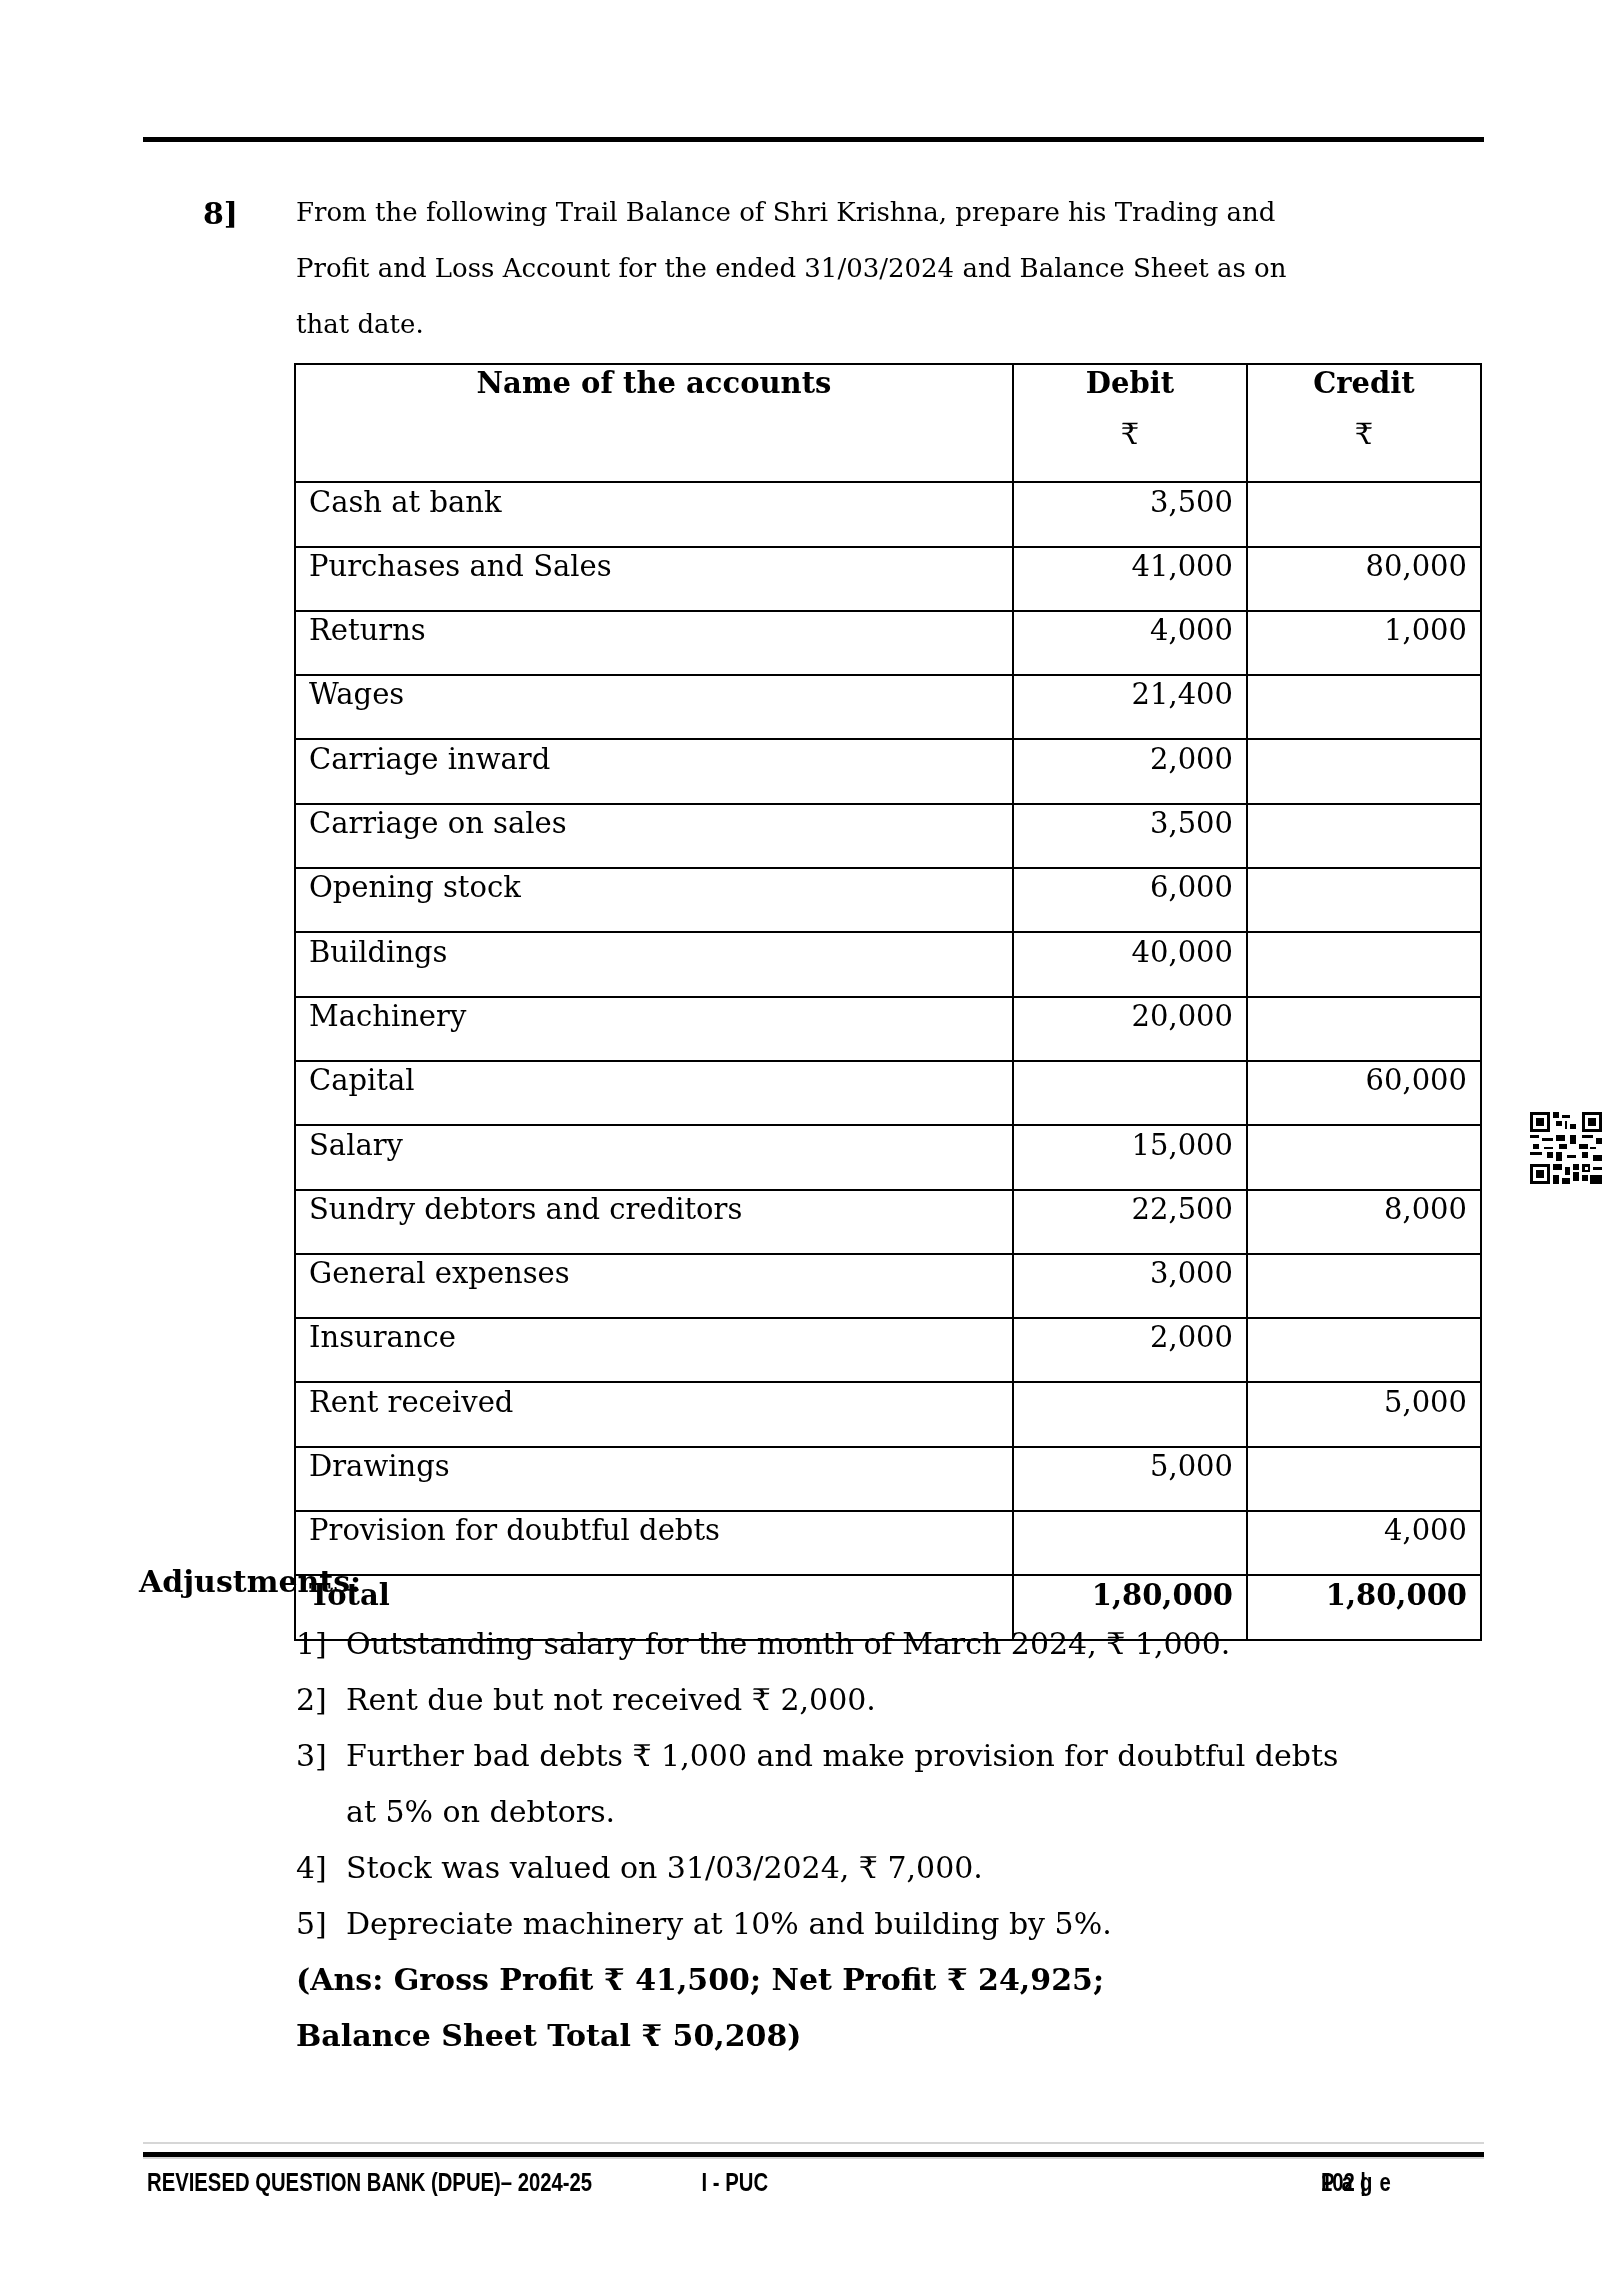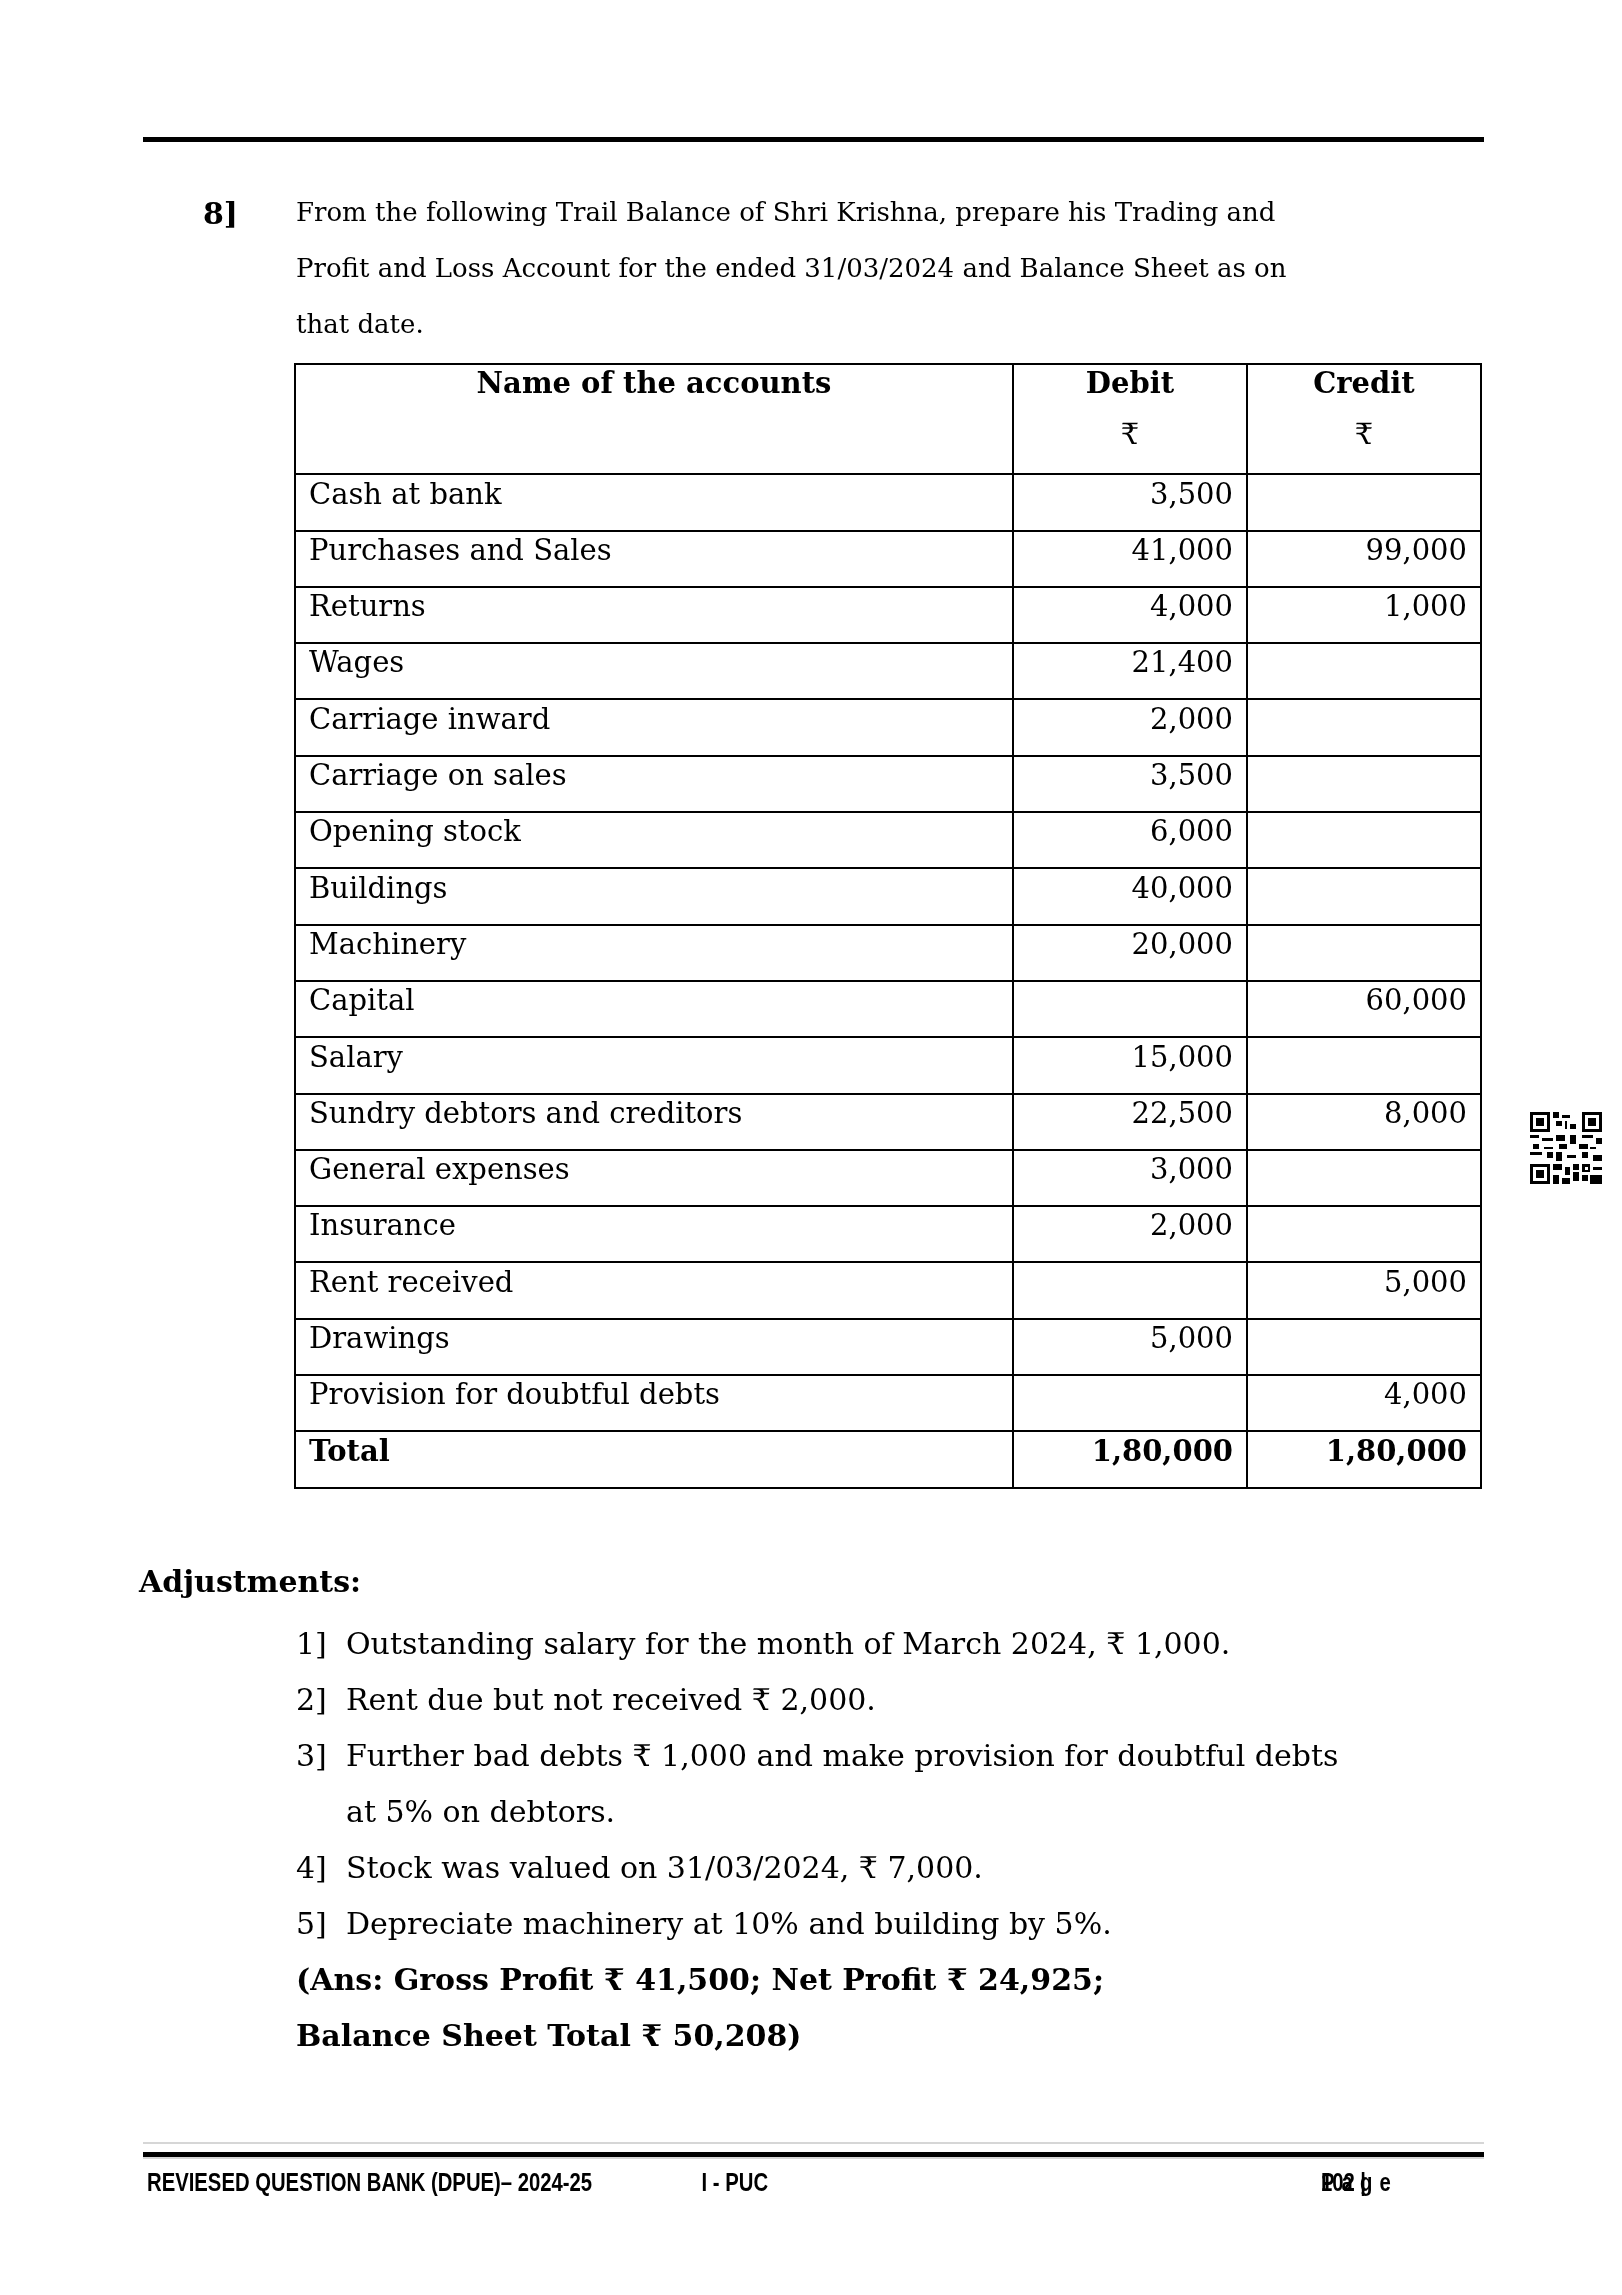--- a/index.html
+++ b/index.html
@@ -5,21 +5,21 @@
   html, body { margin:0; padding:0; background:#ffffff; }
   body { width:1622px; height:2295px; position:relative; overflow:hidden;
          font-family:"DejaVu Serif","Liberation Serif",serif; color:#000; }
   .top-rule { position:absolute; left:143px; top:137px; width:1341px; height:4.6px; background:#000; }
   .q-num { position:absolute; left:203px; top:196px; font-size:30px; font-weight:bold; }
   .q-text { position:absolute; left:296px; top:184px; width:1197px; font-size:26px; line-height:56px; }
   .q-text div { white-space:nowrap; }
 
   table.tb { position:absolute; left:294px; top:363px; border-collapse:collapse; width:1188px;
              font-size:29px; }
-  table.tb td, table.tb th { border:2.6px solid #000; padding:4px 13px; height:49px; vertical-align:top;margin-left:48px; }
+  table.tb td, table.tb th { border:2.6px solid #000; padding:12px 13px; height:49px; vertical-align:top;margin-left:48px; }
   table.tb th { font-weight:bold; padding-top:1.3px; }
   table.tb th.name { text-align:center; width:690px; height:103px; }
   table.tb th.num { text-align:center; width:206px; }
   table.tb th .cur { display:block; margin-top:17px; font-weight:normal; }
   table.tb td { padding-top:1.3px; }
   table.tb td.amt { text-align:right; }
   table.tb tr.total td { font-weight:bold; }
   table.tb tr.total td.lbl { }
 
   .adj-title { position:absolute; left:139px; top:1564px; font-size:30px; font-weight:bold; }
@@ -71,21 +71,21 @@
   </thead>
   <tbody>
     <tr>
         <td>Cash at bank</td>
         <td class="amt">3,500</td>
         <td class="amt"></td>
       </tr>
     <tr>
         <td>Purchases and Sales</td>
         <td class="amt">41,000</td>
-        <td class="amt">99,000</td>
+        <td class="amt">80,000</td>
       </tr>
     <tr>
         <td>Returns</td>
         <td class="amt">4,000</td>
         <td class="amt">1,000</td>
       </tr>
     <tr>
         <td>Wages</td>
         <td class="amt">21,400</td>
         <td class="amt"></td>

